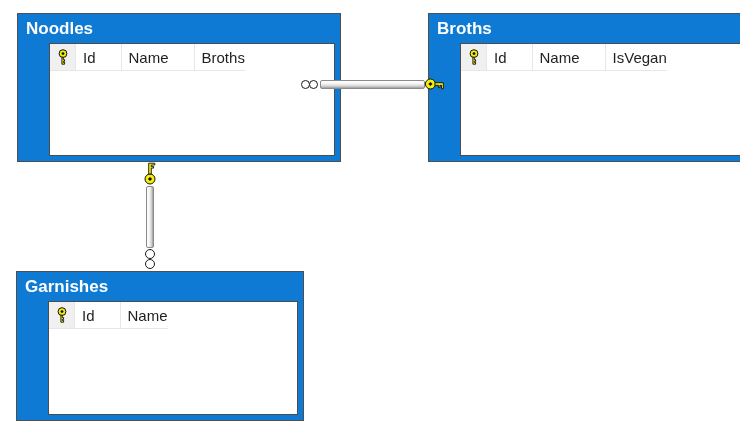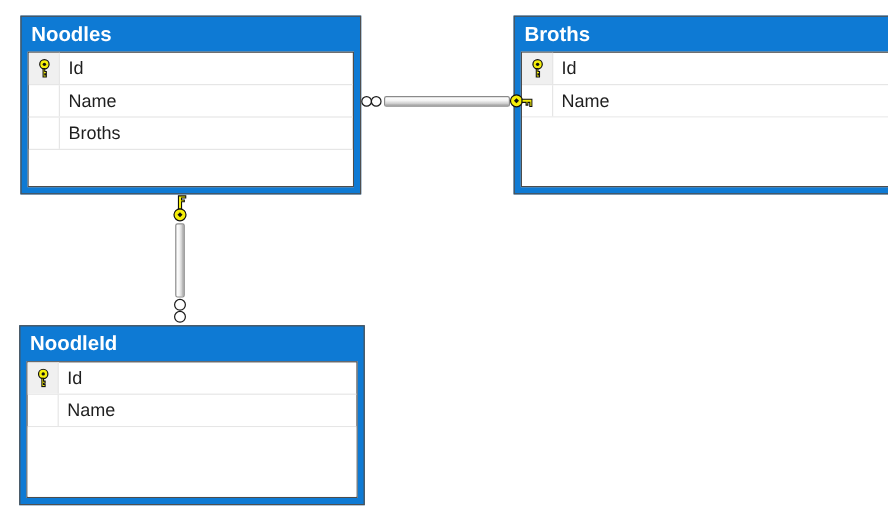--- a/index.html
+++ b/index.html
@@ -29,21 +29,22 @@
     padding-left:3px;
     white-space:nowrap;
     overflow:hidden;
     cursor:default;
   }
   .table-body {
     background:#ffffff;
     border:1px solid #4c4c4c;
     box-sizing:border-box;
     display:flex;
-    flex-direction:column;
+    flex-direction:row;
+    margin-left:26px;
   }
   .tb-std .table-body { height:113px; }
   .tb-tall .table-body { height:114px; }
   .row {
     display:flex;
     align-items:center;
     height:27px;
     flex:0 0 27px;
     border-bottom:1px solid #e6e6e6;
     box-sizing:border-box;
@@ -87,21 +88,21 @@
     border-radius:50%;
     box-sizing:border-box;
   }
   .mc.v { width:10px; height:10px; }
 </style>
 </head>
 <body>
 
 <div class="canvas">
 
-  <div class="table-card tb-std" style="left:17px;top:13px;width:284px;height:149px">
+  <div class="table-card tb-std" style="left:17px;top:13px;width:324px;height:149px">
     <div class="table-title">Noodles</div>
     <div class="table-body">
       <div class="row pk">
         <span class="icon-cell">
           <svg width="12" height="16" viewBox="0 0 12 16">
             <circle cx="6" cy="4.6" r="3.9" style="fill:var(--key-yellow,#f5ee0a)" stroke="#111" stroke-width="1"></circle>
             <circle cx="6" cy="4.6" r="1.4" fill="#111"></circle>
             <path d="M4.9 8.2 L4.9 15.2 L7.6 15.2 L7.6 13.4 L6.3 13.4 L6.3 12.4 L7.6 12.4 L7.6 10.6 L6.3 10.6 L6.3 8.2 Z" style="fill:var(--key-yellow,#f5ee0a)" stroke="#111" stroke-width="0.9"></path>
           </svg>
         </span>
@@ -129,26 +130,30 @@
             <circle cx="6" cy="4.6" r="1.4" fill="#111"></circle>
             <path d="M4.9 8.2 L4.9 15.2 L7.6 15.2 L7.6 13.4 L6.3 13.4 L6.3 12.4 L7.6 12.4 L7.6 10.6 L6.3 10.6 L6.3 8.2 Z" style="fill:var(--key-yellow,#f5ee0a)" stroke="#111" stroke-width="0.9"></path>
           </svg>
         </span>
         <span class="col-name">Id</span>
       </div>
       <div class="row">
         <span class="icon-cell"></span>
         <span class="col-name">Name</span>
       </div>
+      <div class="row">
+        <span class="icon-cell"></span>
+        <span class="col-name">IsVegan</span>
+      </div>
       <div class="table-empty"></div>
     </div>
   </div>
 
   <div class="table-card tb-tall" style="left:16px;top:271px;width:288px;height:150px">
-    <div class="table-title">NoodleId</div>
+    <div class="table-title">Garnishes</div>
     <div class="table-body">
       <div class="row pk">
         <span class="icon-cell">
           <svg width="12" height="16" viewBox="0 0 12 16">
             <circle cx="6" cy="4.6" r="3.9" style="fill:var(--key-yellow,#f5ee0a)" stroke="#111" stroke-width="1"></circle>
             <circle cx="6" cy="4.6" r="1.4" fill="#111"></circle>
             <path d="M4.9 8.2 L4.9 15.2 L7.6 15.2 L7.6 13.4 L6.3 13.4 L6.3 12.4 L7.6 12.4 L7.6 10.6 L6.3 10.6 L6.3 8.2 Z" style="fill:var(--key-yellow,#f5ee0a)" stroke="#111" stroke-width="0.9"></path>
           </svg>
         </span>
         <span class="col-name">Id</span>

